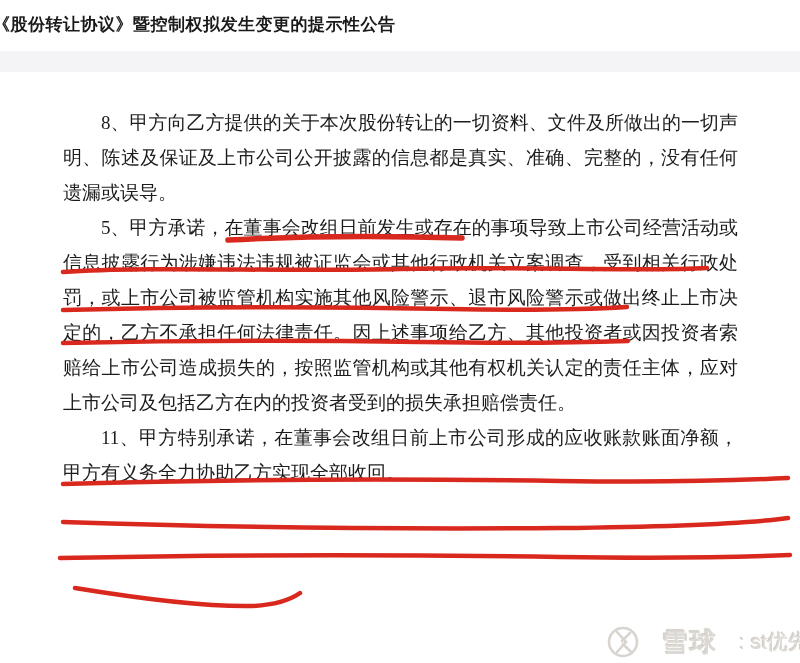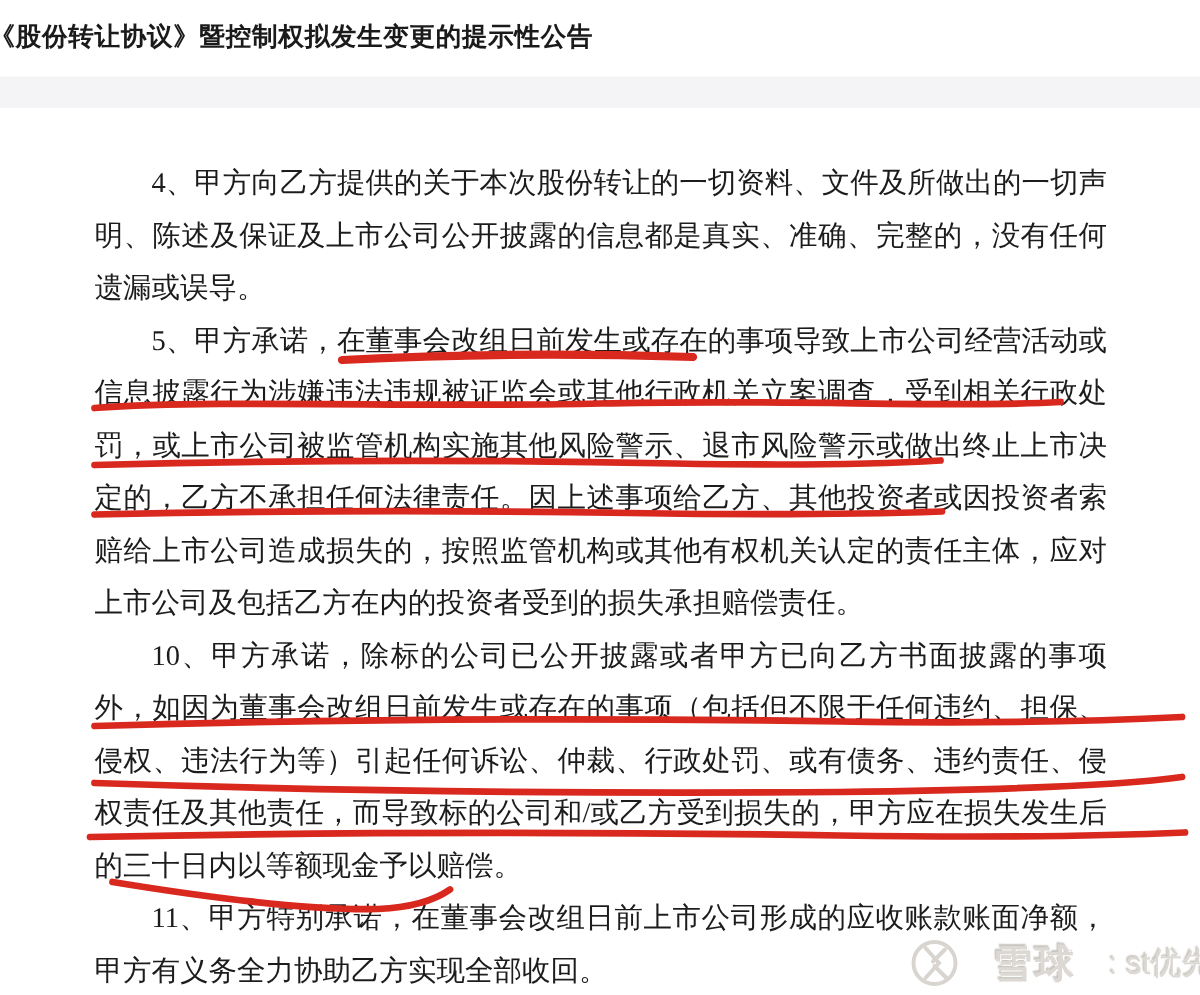--- a/index.html
+++ b/index.html
@@ -70,23 +70,22 @@
   }
 </style>
 </head>
 <body>
 
 <h1 class="page-title">《股份转让协议》暨控制权拟发生变更的提示性公告</h1>
 
 <div class="divider-band"></div>
 
 <div class="doc-body">
-  <p>4、甲方向乙方提供的关于本次股份转让的一切资料、文件及所做出的一切声明、陈述及保证及上市公司公开披露的信息都是真实、准确、完整的，没有任何遗漏或误导。</p>
+  <p>8、甲方向乙方提供的关于本次股份转让的一切资料、文件及所做出的一切声明、陈述及保证及上市公司公开披露的信息都是真实、准确、完整的，没有任何遗漏或误导。</p>
   <p>5、甲方承诺，在董事会改组日前发生或存在的事项导致上市公司经营活动或信息披露行为涉嫌违法违规被证监会或其他行政机关立案调查，受到相关行政处罚，或上市公司被监管机构实施其他风险警示、退市风险警示或做出终止上市决定的，乙方不承担任何法律责任。因上述事项给乙方、其他投资者或因投资者索赔给上市公司造成损失的，按照监管机构或其他有权机关认定的责任主体，应对上市公司及包括乙方在内的投资者受到的损失承担赔偿责任。</p>
-  <p>10、甲方承诺，除标的公司已公开披露或者甲方已向乙方书面披露的事项外，如因为董事会改组日前发生或存在的事项（包括但不限于任何违约、担保、侵权、违法行为等）引起任何诉讼、仲裁、行政处罚、或有债务、违约责任、侵权责任及其他责任，而导致标的公司和/或乙方受到损失的，甲方应在损失发生后的三十日内以等额现金予以赔偿。</p>
   <p>11、甲方特别承诺，在董事会改组日前上市公司形成的应收账款账面净额，甲方有义务全力协助乙方实现全部收回。</p>
 </div>
 
 <svg class="annotation-layer" viewBox="0 0 800 663" xmlns="http://www.w3.org/2000/svg">
   <g fill="none" stroke="#d9281e" stroke-linecap="round">
     <path stroke-width="5.5" d="M228,240 Q340,234 462,238"></path>
     <path stroke-width="4.5" d="M63,272 C150,266 280,272 400,269 C520,266 640,272 707,268"></path>
     <path stroke-width="4.5" d="M63,310 Q250,305 450,309 Q560,311 627,307"></path>
     <path stroke-width="4.5" d="M63,343 Q240,339 420,342 Q540,344 628,341"></path>
     <path stroke-width="4.5" d="M63,484 Q300,477 560,481 Q690,483 788,478"></path>

